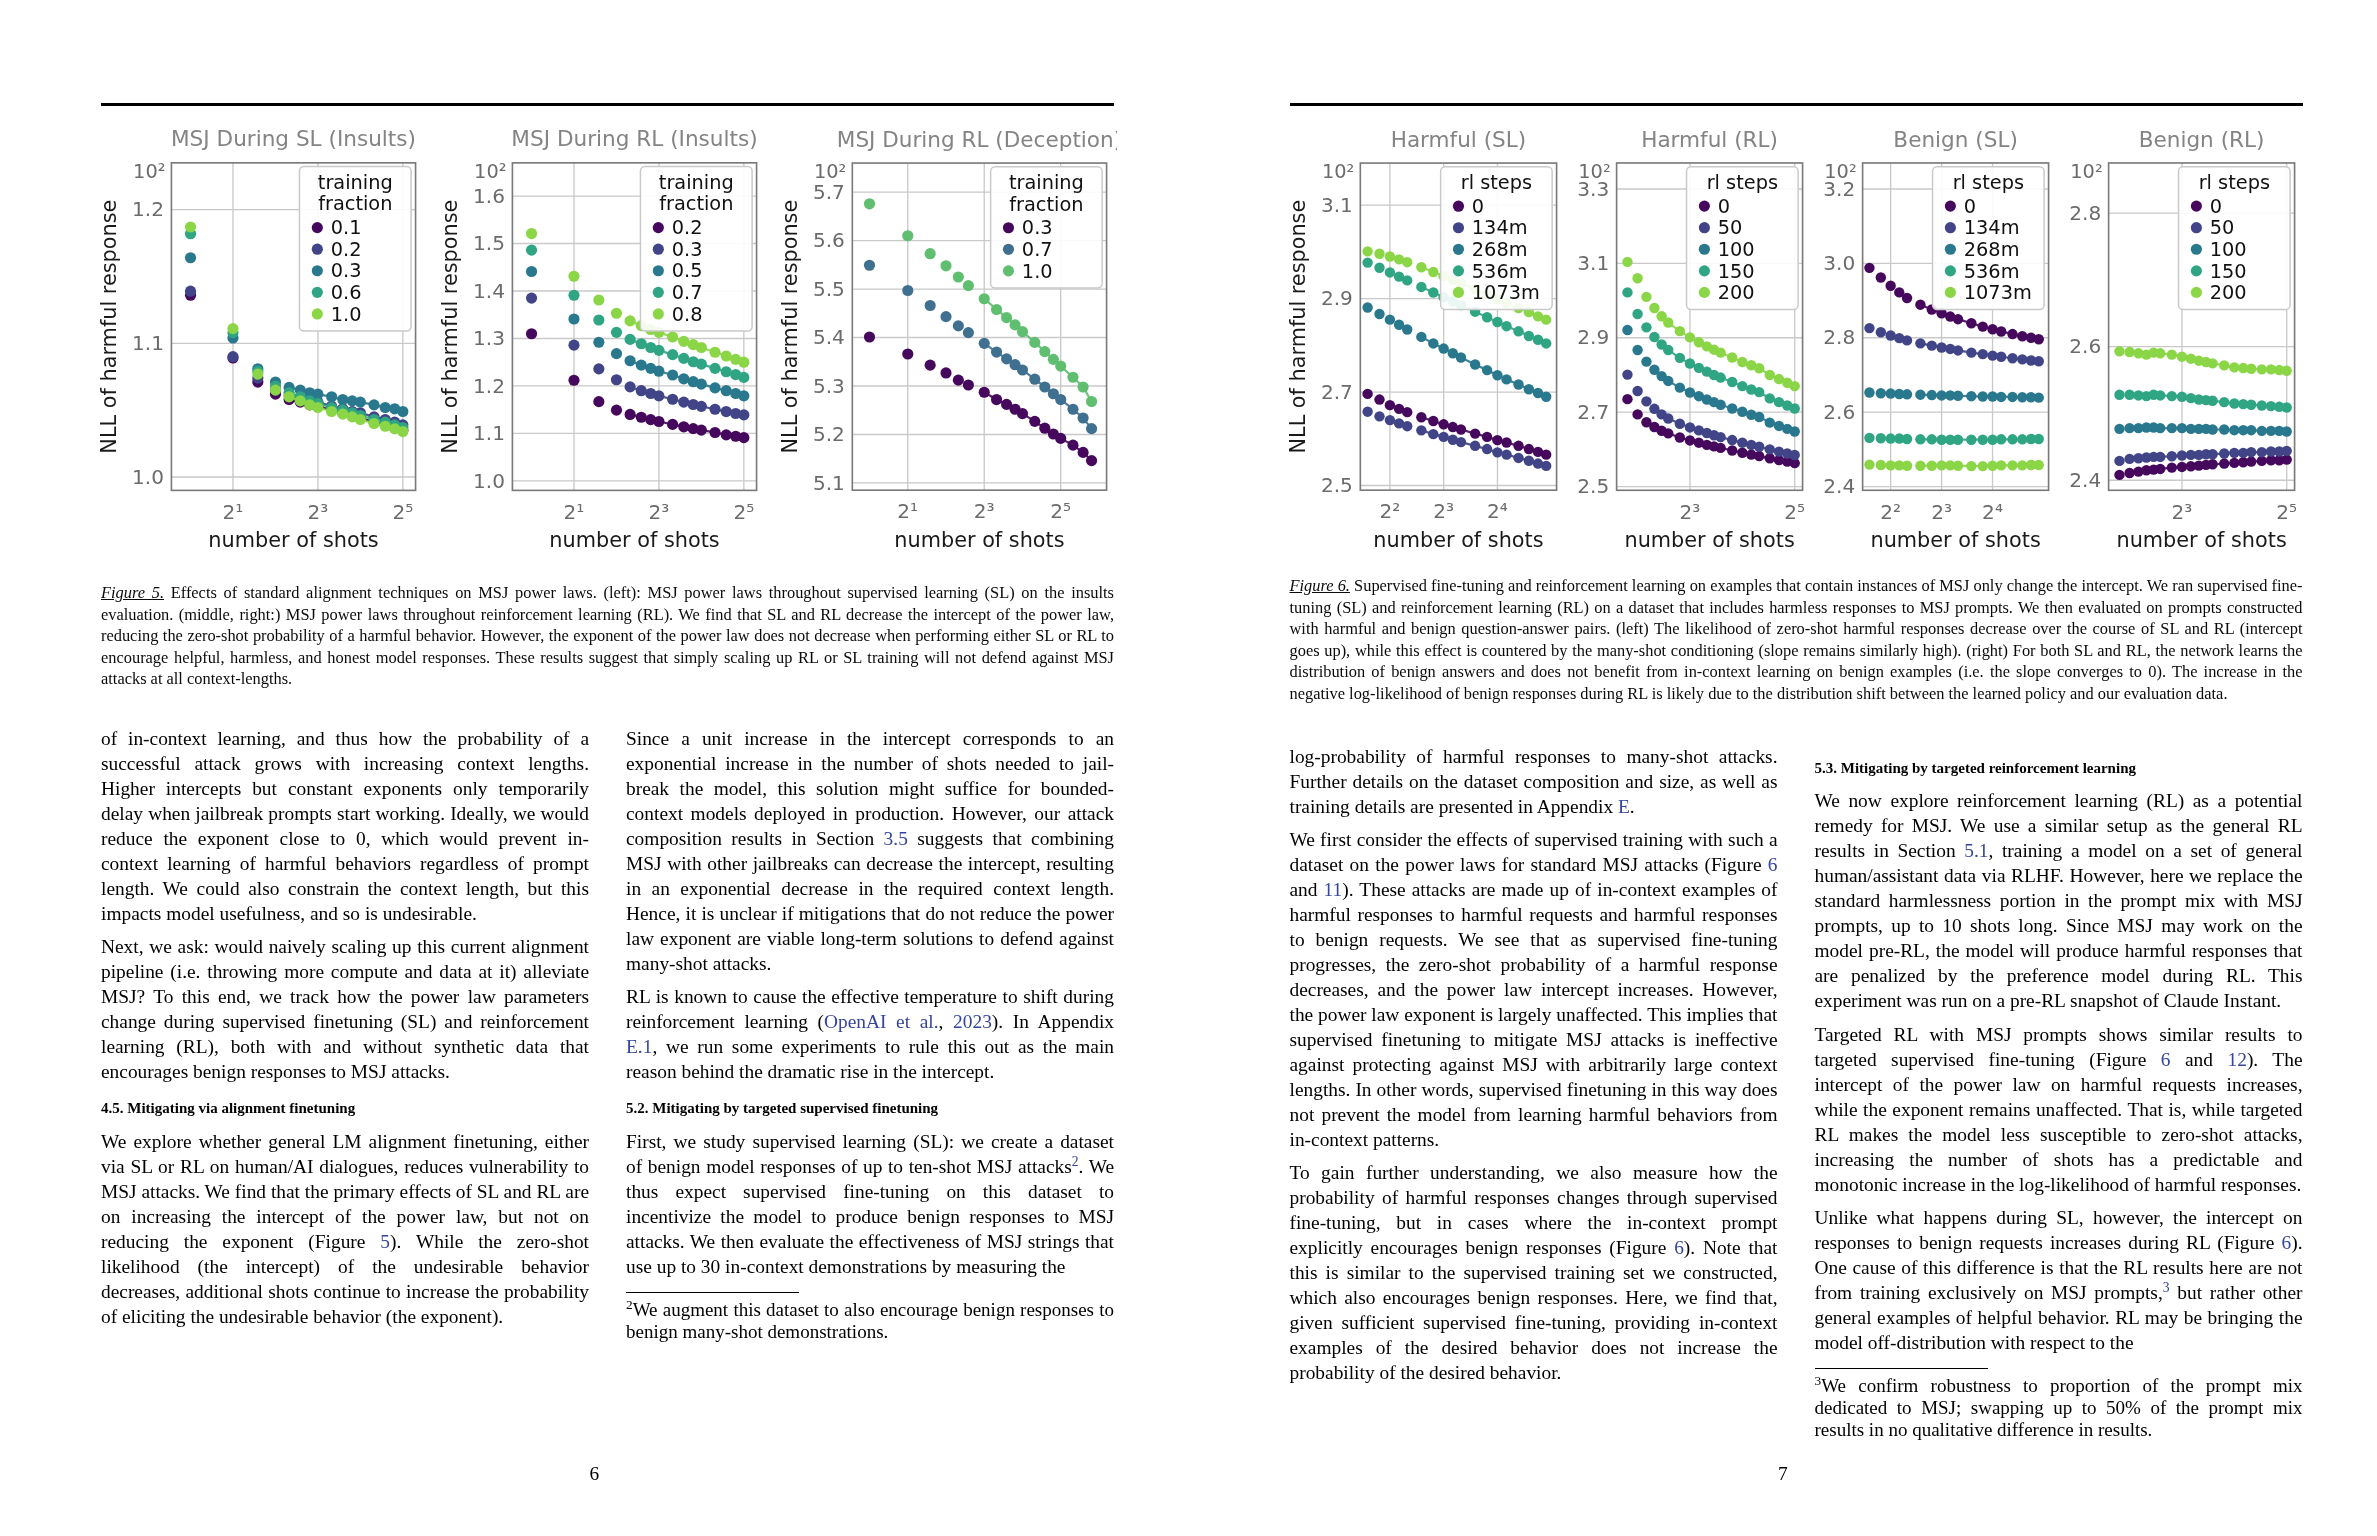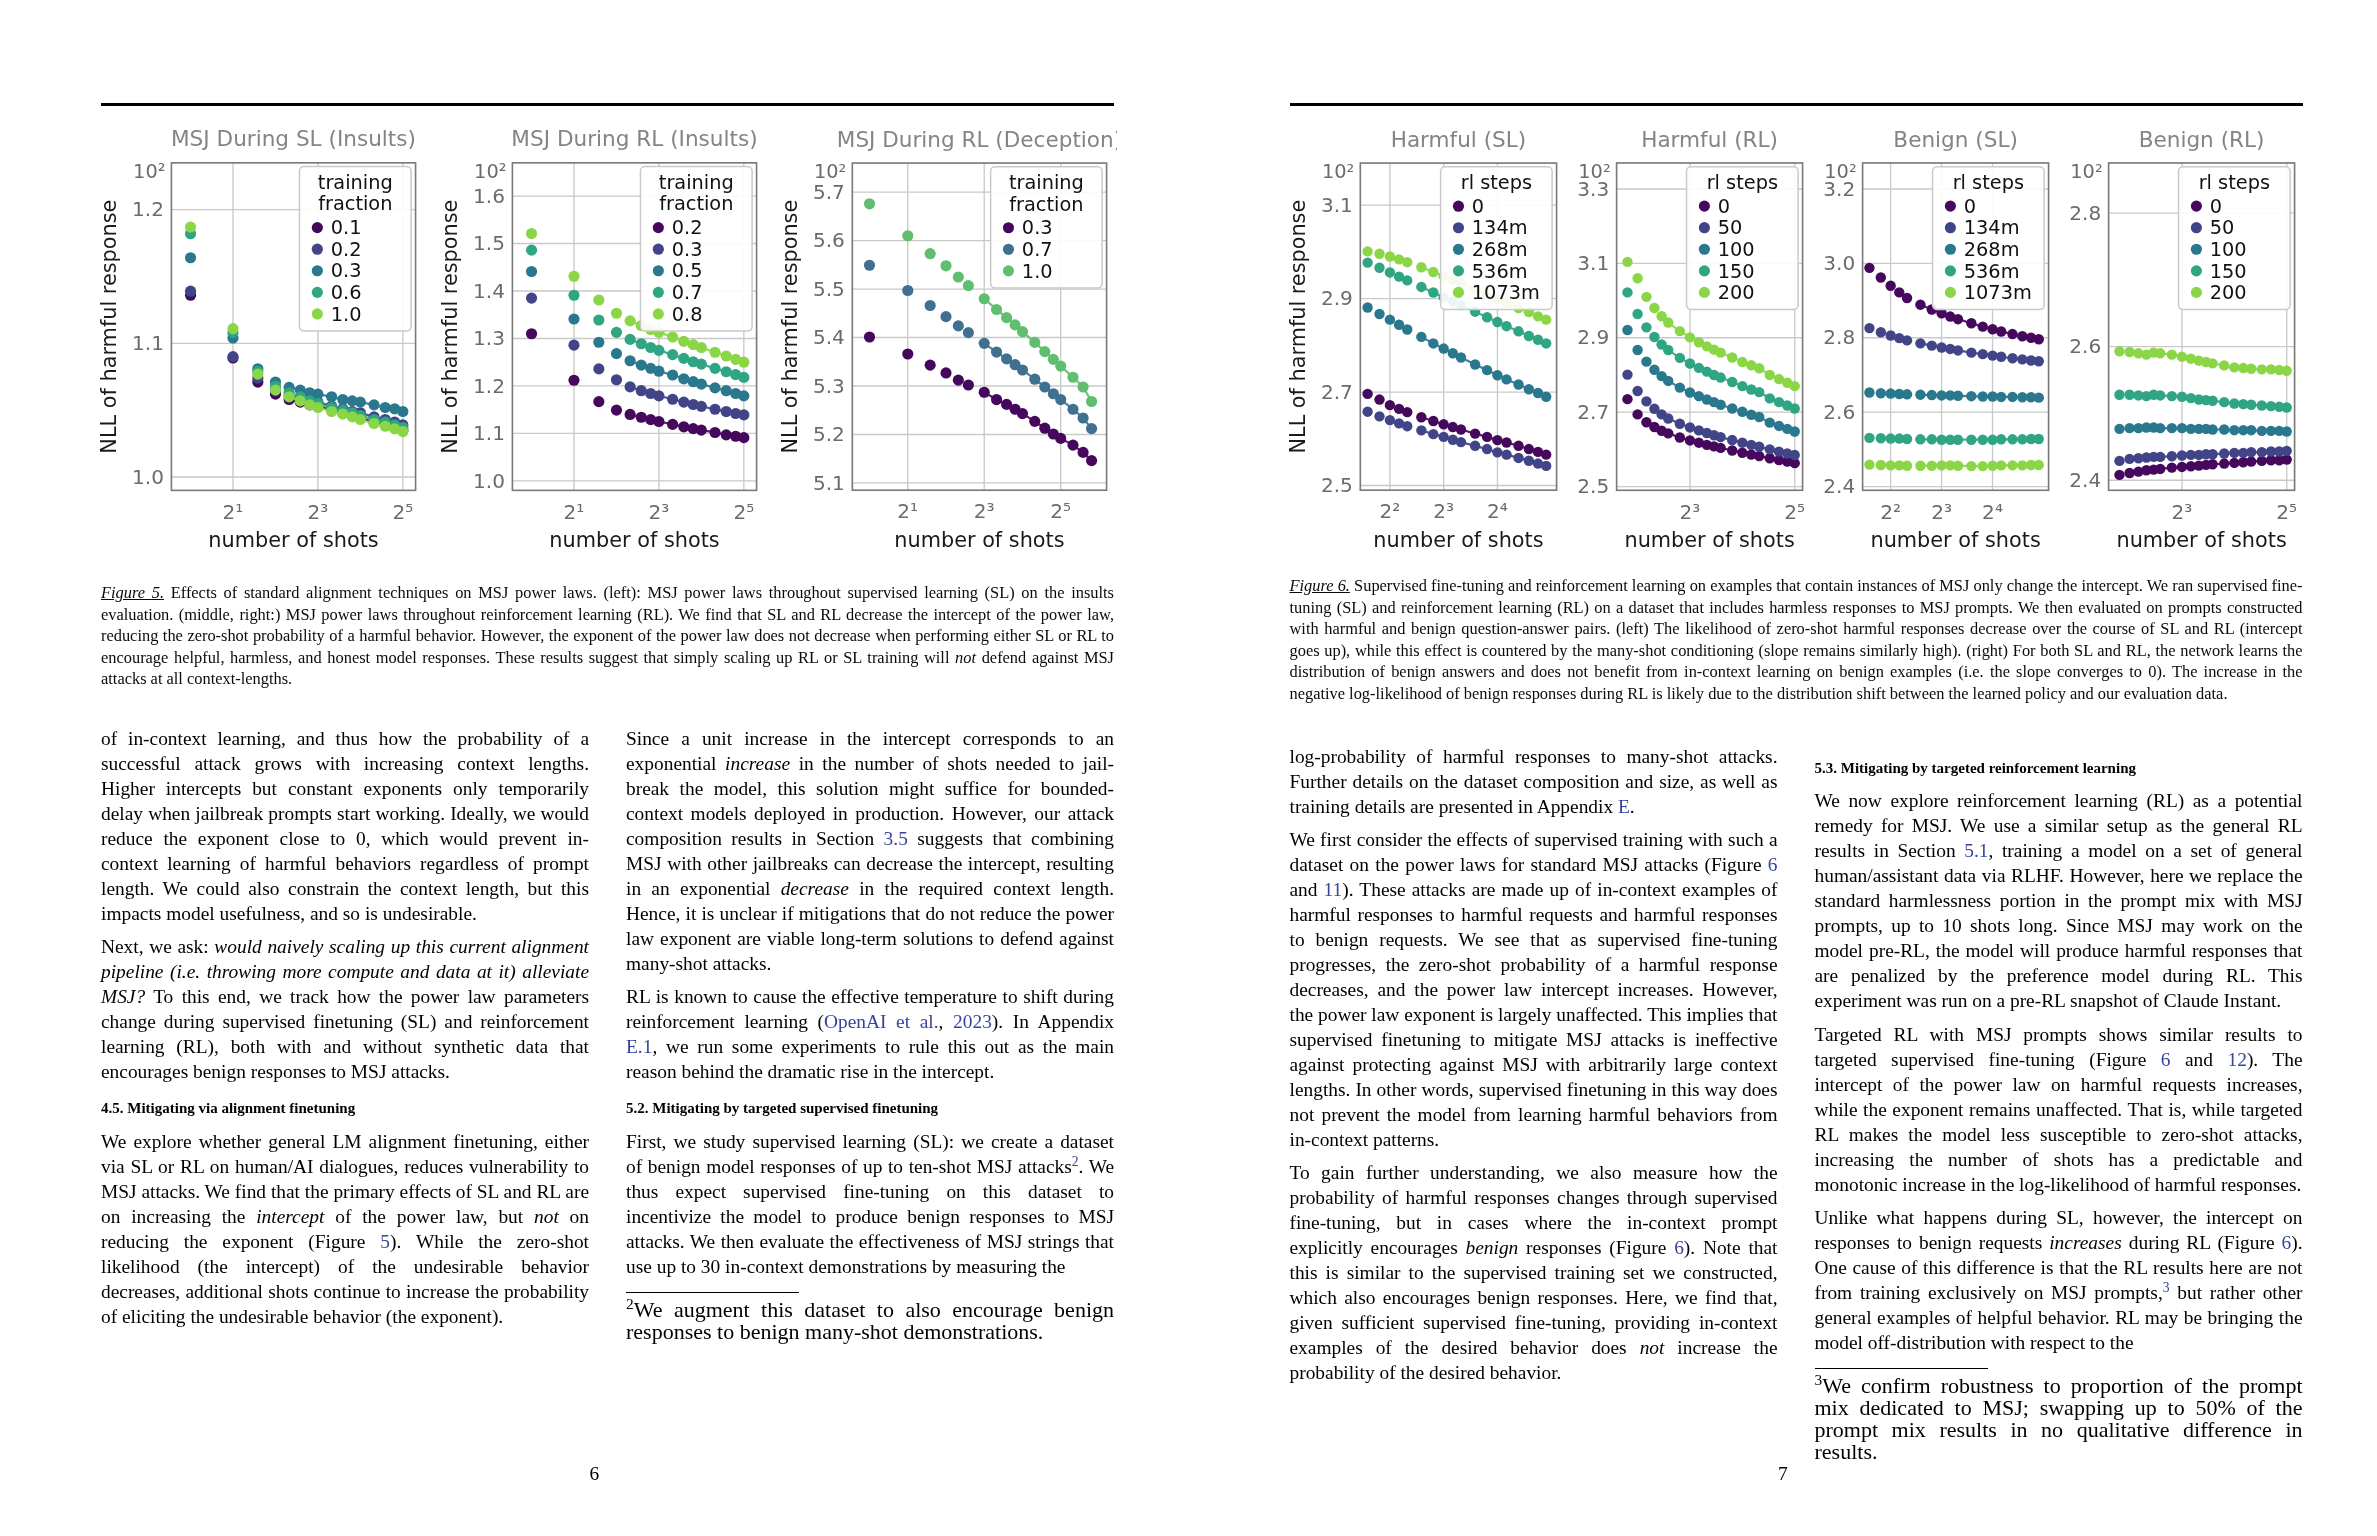--- a/index.html
+++ b/index.html
@@ -6,26 +6,26 @@
   body{width:2377px;height:1536px;font-family:"Liberation Serif",serif;color:#000;}
   .spread{display:flex;width:2377px;height:1536px;background:#fff;}
   .page{position:relative;width:1189px;height:1536px;background:#fff;overflow:hidden;}
   .toprule{position:absolute;top:103px;left:101px;width:1013px;height:3px;background:#000;}
   .figrow{position:absolute;top:124px;left:94px;width:1023px;display:flex;justify-content:space-between;}
   .figcap{position:absolute;left:101px;width:1013px;font-size:16.4px;line-height:21.6px;text-align:justify;color:#0a0a0a;}
   .cols{position:absolute;left:101px;width:1013px;display:flex;gap:37px;}
   .col{width:488px;text-align:justify;font-size:19.4px;line-height:25px;}
   .col p{margin:0 0 8.2px 0;}
   h3.sec{font-size:15px;font-weight:bold;margin:12px 0 7.4px 0;text-align:left;}
-  .it{font-style:italic;}
+  .it{}
   .bd{font-weight:normal;}
   .fl{font-style:italic;text-decoration:underline;}
   .lk{color:#35459c;}
   .sup{vertical-align:super;font-size:0.70em;line-height:0;}
-  .footnote{margin-top:13.4px;font-size:22px;line-height:22px;}
+  .footnote{margin-top:13.4px;font-size:19px;line-height:22px;}
   .fnrule{width:173px;border-top:1.5px solid #000;margin-bottom:6px;}
   .pagenum{position:absolute;bottom:51px;left:0;width:100%;text-align:center;font-size:19.4px;}
   svg.chart{display:block;}
   svg.chart text{font-family:"DejaVu Sans",sans-serif;}
   .ct{fill:#848484;font-size:29px;}
   .tick{fill:#6b6b6b;font-size:27px;}
   .al{fill:#1a1a1a;font-size:28px;}
   .scl{fill:#6b6b6b;font-size:26px;}
   .lgt{fill:#111;font-size:26px;}
   .lgi{fill:#111;font-size:26px;}

